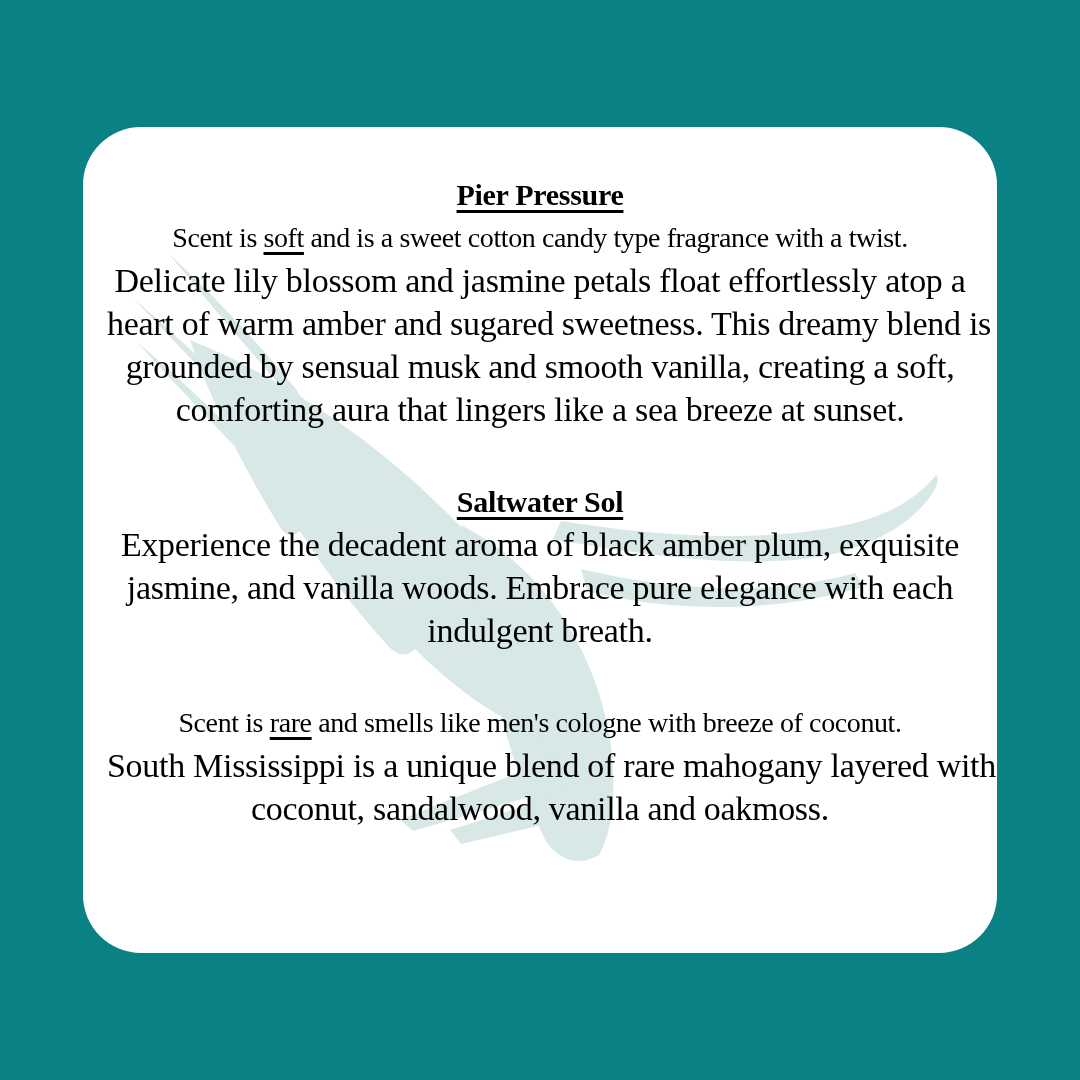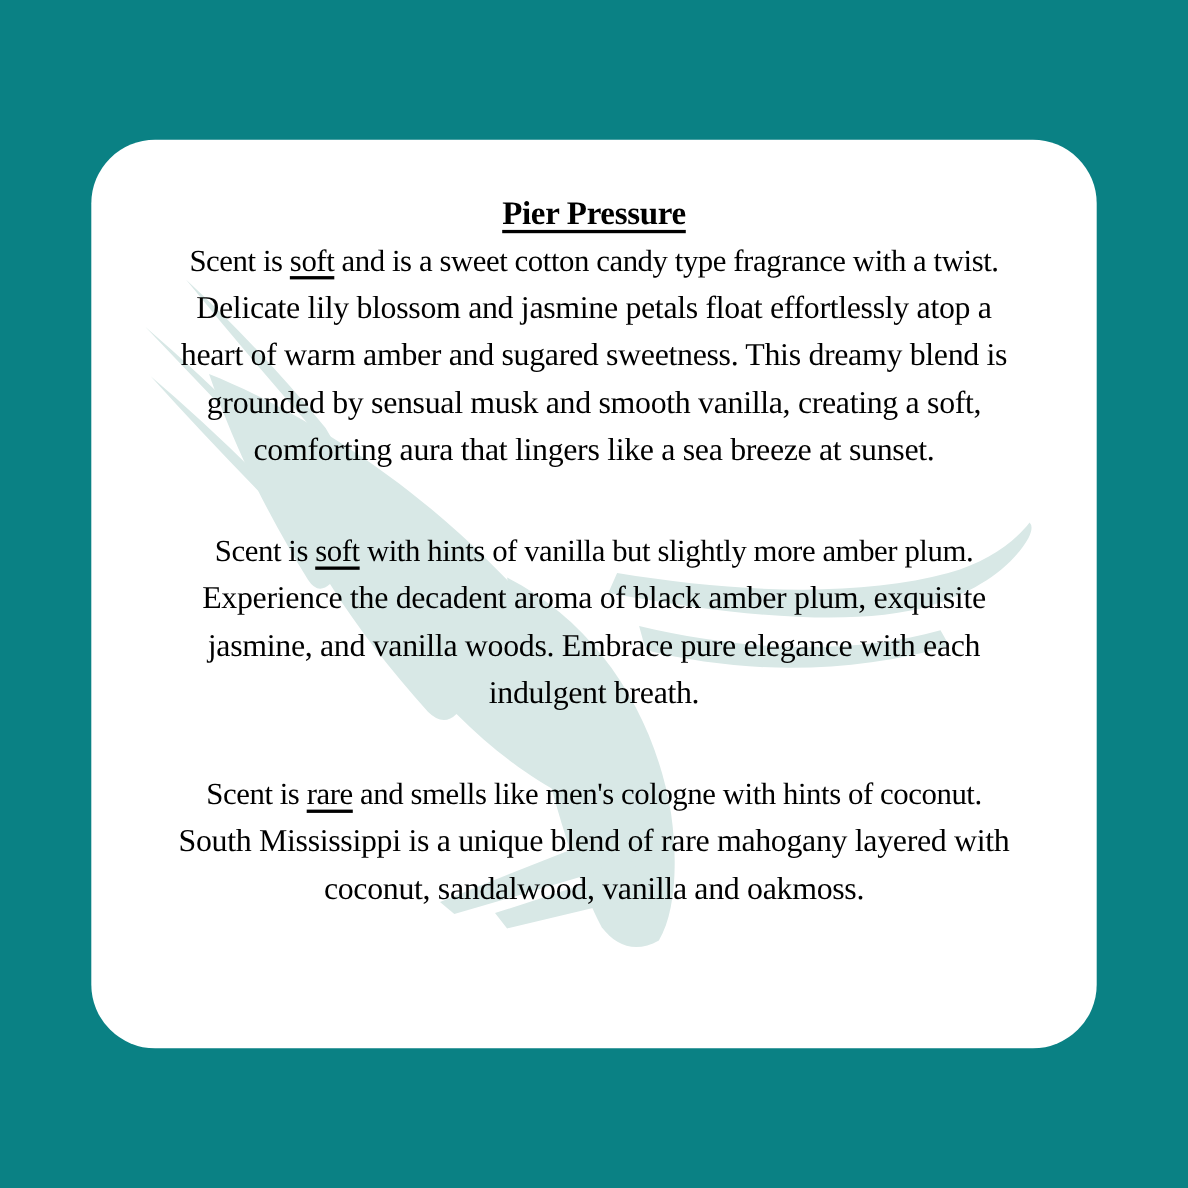--- a/index.html
+++ b/index.html
@@ -56,21 +56,21 @@
     line-height: 43px;
     letter-spacing: -0.4px;
     white-space: pre;
   }
   .scent-line .underlined {
     text-decoration: underline;
     text-decoration-thickness: 2.5px;
     text-underline-offset: 5px;
   }
   .description {
-    font-size: 29px;
+    font-size: 34px;
     line-height: 43px;
     letter-spacing: -0.3px;
     white-space: pre;
   }
 </style>
 </head>
 <body>
 
 <div class="canvas">
   <div class="card">
@@ -122,27 +122,27 @@
       <div class="section">
         <div class="section-title">Pier Pressure</div>
         <div class="scent-line"><span>Scent is </span><span class="underlined">soft</span><span> and is a sweet cotton candy type fragrance with a twist.</span></div>
         <div class="description">Delicate lily blossom and jasmine petals float effortlessly atop a
 heart of warm amber and sugared sweetness. This dreamy blend is
 grounded by sensual musk and smooth vanilla, creating a soft,
 comforting aura that lingers like a sea breeze at sunset.</div>
       </div>
 
       <div class="section">
-        <div class="scent-line"><span>Scent is </span><span class="underlined">soft</span><span> with hints of vanilla but slightly more amber plum.</span></div>
+        <div class="section-title">Saltwater Sol</div>
         <div class="description">Experience the decadent aroma of black amber plum, exquisite
 jasmine, and vanilla woods. Embrace pure elegance with each
 indulgent breath.</div>
       </div>
 
       <div class="section">
-        <div class="scent-line"><span>Scent is </span><span class="underlined">rare</span><span> and smells like men's cologne with hints of coconut.</span></div>
+        <div class="scent-line"><span>Scent is </span><span class="underlined">rare</span><span> and smells like men's cologne with breeze of coconut.</span></div>
         <div class="description">South Mississippi is a unique blend of rare mahogany layered with
 coconut, sandalwood, vanilla and oakmoss.</div>
       </div>
 
     </div>
   </div>
 </div>
 
 </body></html>

